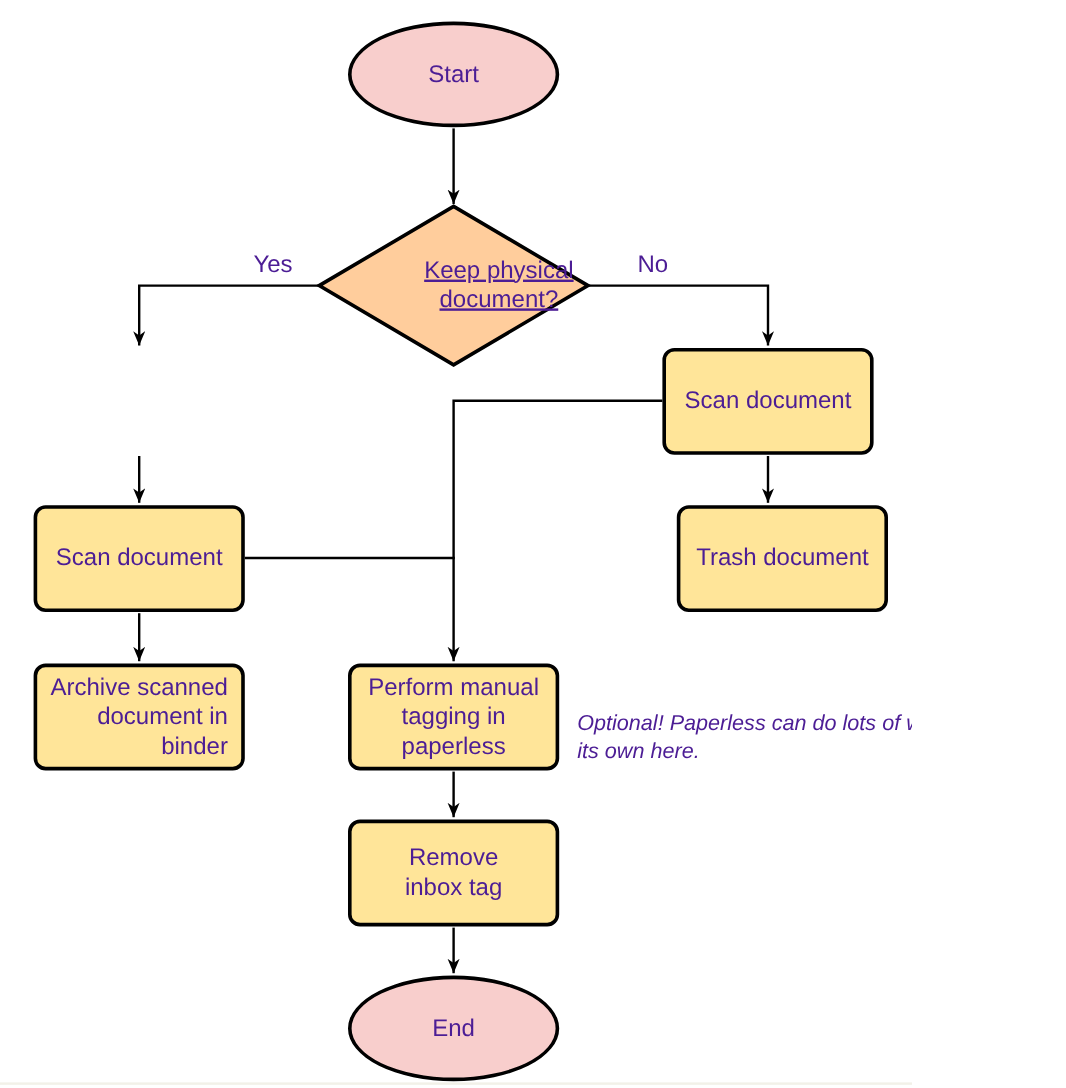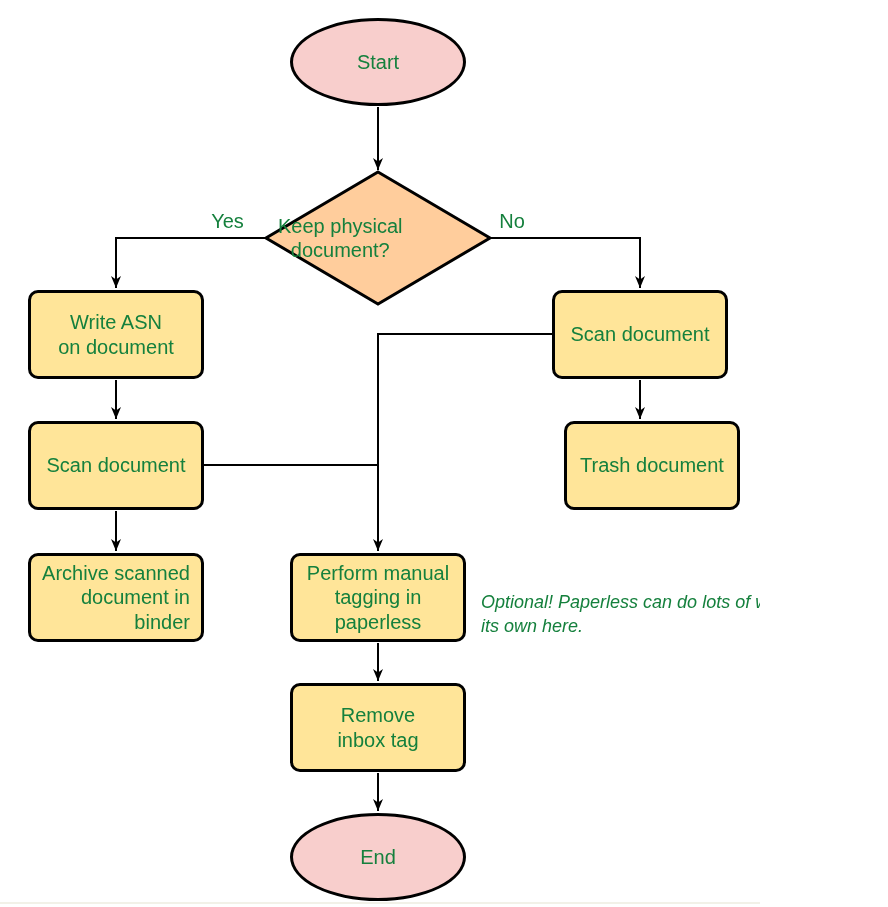--- a/index.html
+++ b/index.html
@@ -6,21 +6,21 @@
     margin: 0;
     padding: 0;
     background: #ffffff;
   }
   #canvas {
     position: relative;
     width: 760px;
     height: 907px;
     background: #ffffff;
     font-family: "Liberation Sans", "DejaVu Sans", sans-serif;
-    color: #15803d;
+    color: #4c1d95;
     overflow: hidden;
   }
   #edges {
     position: absolute;
     left: 0; top: 0;
     width: 888px;
     height: 907px;
   }
   .edge {
     fill: none;
@@ -59,34 +59,35 @@
     height: 88px;
   }
   .decision-label {
     position: absolute;
     left: 278px;
     top: 200px;
     width: 200px;
     height: 76px;
     display: flex;
     align-items: center;
-    justify-content: flex-start;
+    justify-content: flex-end;
     text-align: center;
     font-size: 20px;
     line-height: 1.22;
     white-space: pre-line;
+    text-decoration: underline;
   }
   .edge-label {
     position: absolute;
     font-size: 20px;
     line-height: 1;
     text-align: center;
   }
   #label-yes { left: 200px; top: 211px; width: 55px; }
-  #label-no  { left: 488px; top: 211px; width: 48px; }
+  #label-no  { left: 520px; top: 211px; width: 48px; }
   #annotation {
     position: absolute;
     left: 481px;
     top: 590px;
     width: 410px;
     font-size: 18px;
     font-style: italic;
     line-height: 1.35;
     white-space: pre-line;
   }
@@ -140,24 +141,20 @@
   </div>
 
   <div class="decision-label">
     <span>Keep physical
 document?</span>
   </div>
 
   <div class="edge-label" id="label-yes">Yes</div>
   <div class="edge-label" id="label-no">No</div>
 
-  <div class="node process" id="node-write-asn">
-    <span>Write ASN
-on document</span>
-  </div>
 
   <div class="node process" id="node-scan-left">
     <span>Scan document</span>
   </div>
 
   <div class="node process" id="node-archive">
     <span>Archive scanned
 document in
 binder</span>
   </div>

